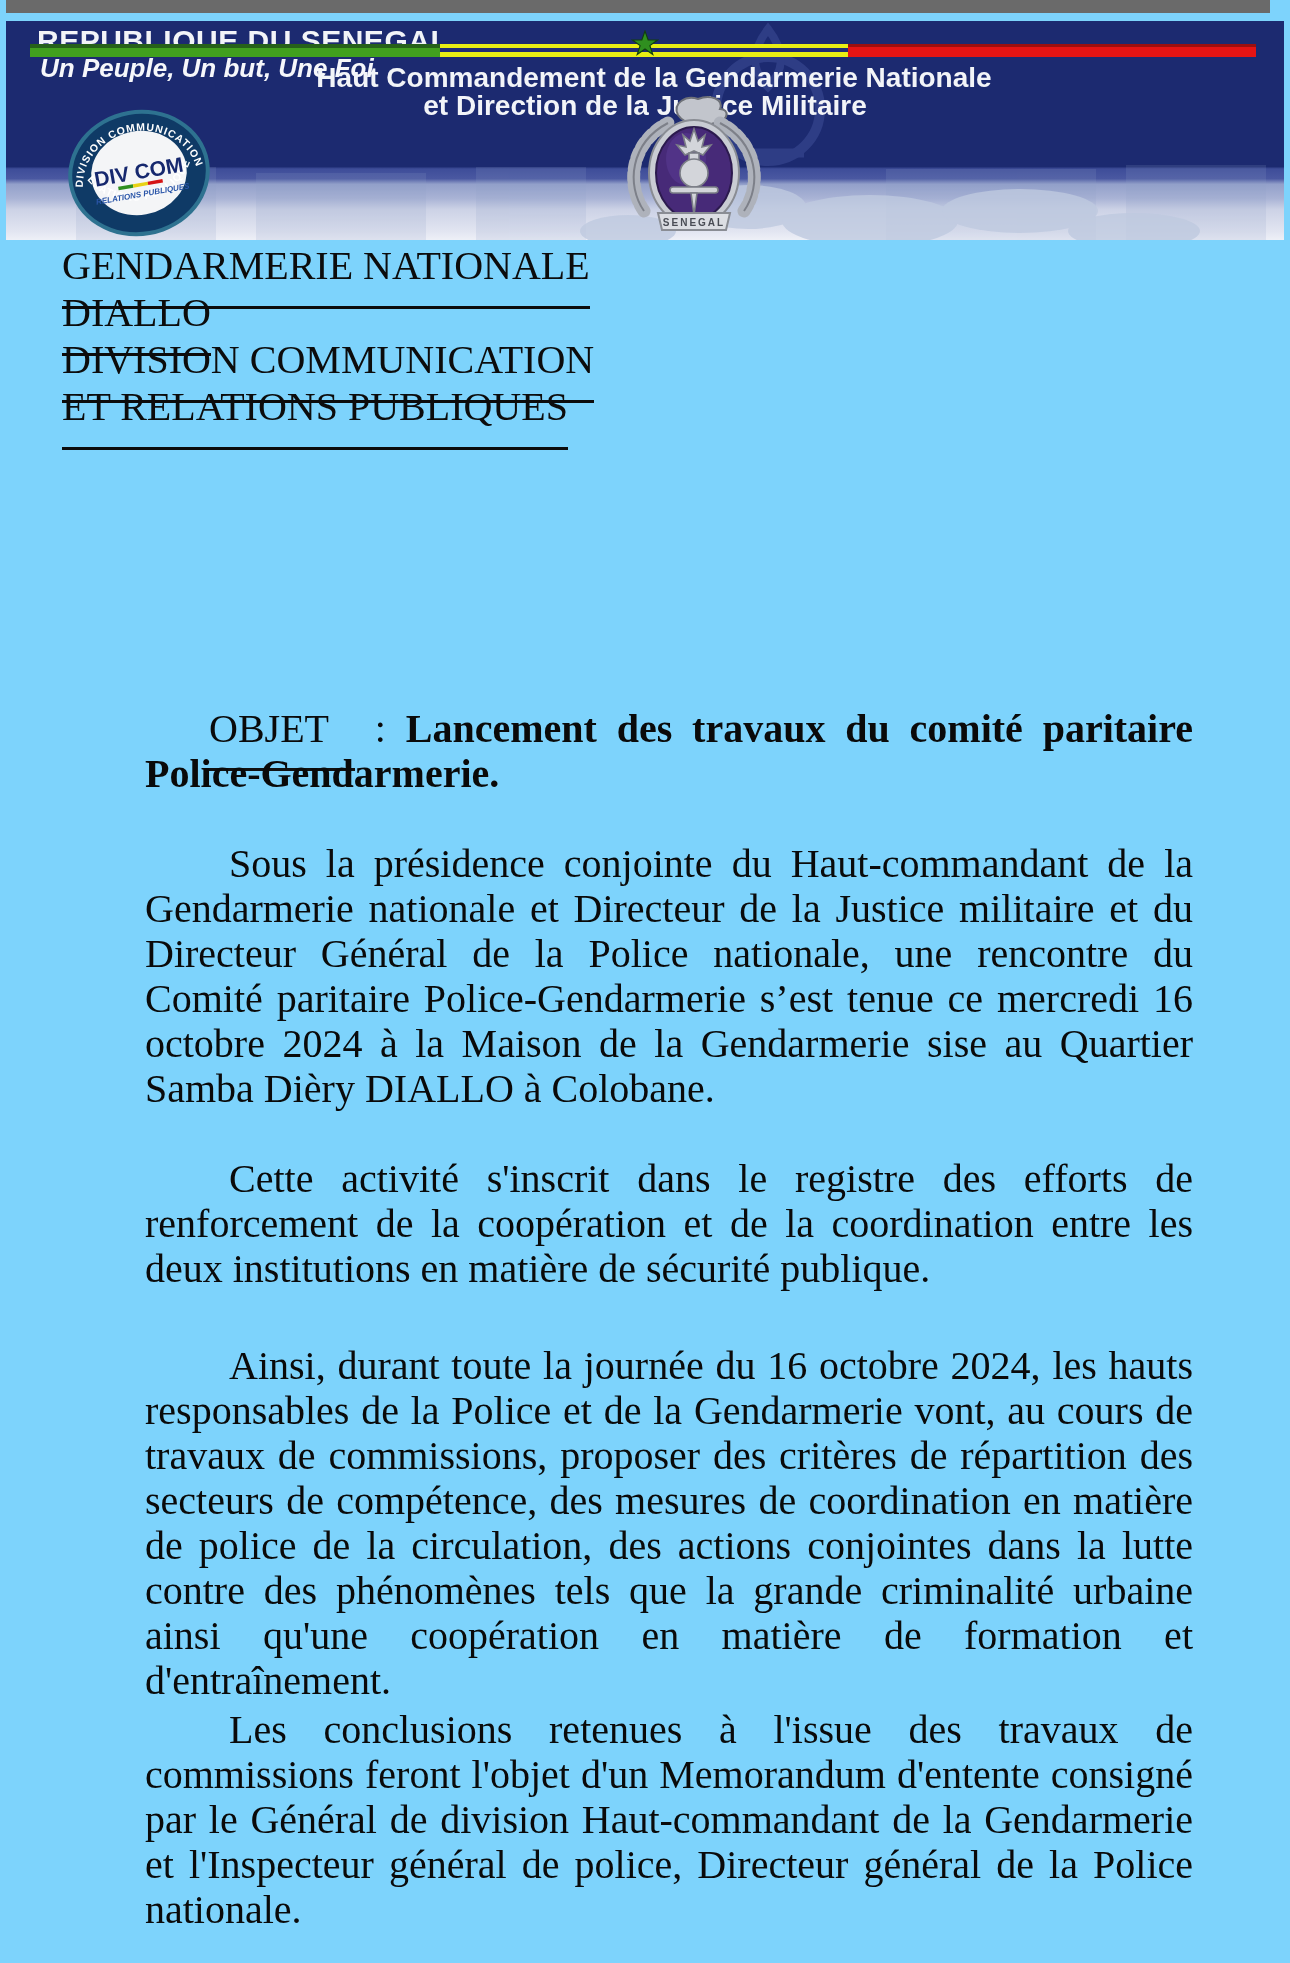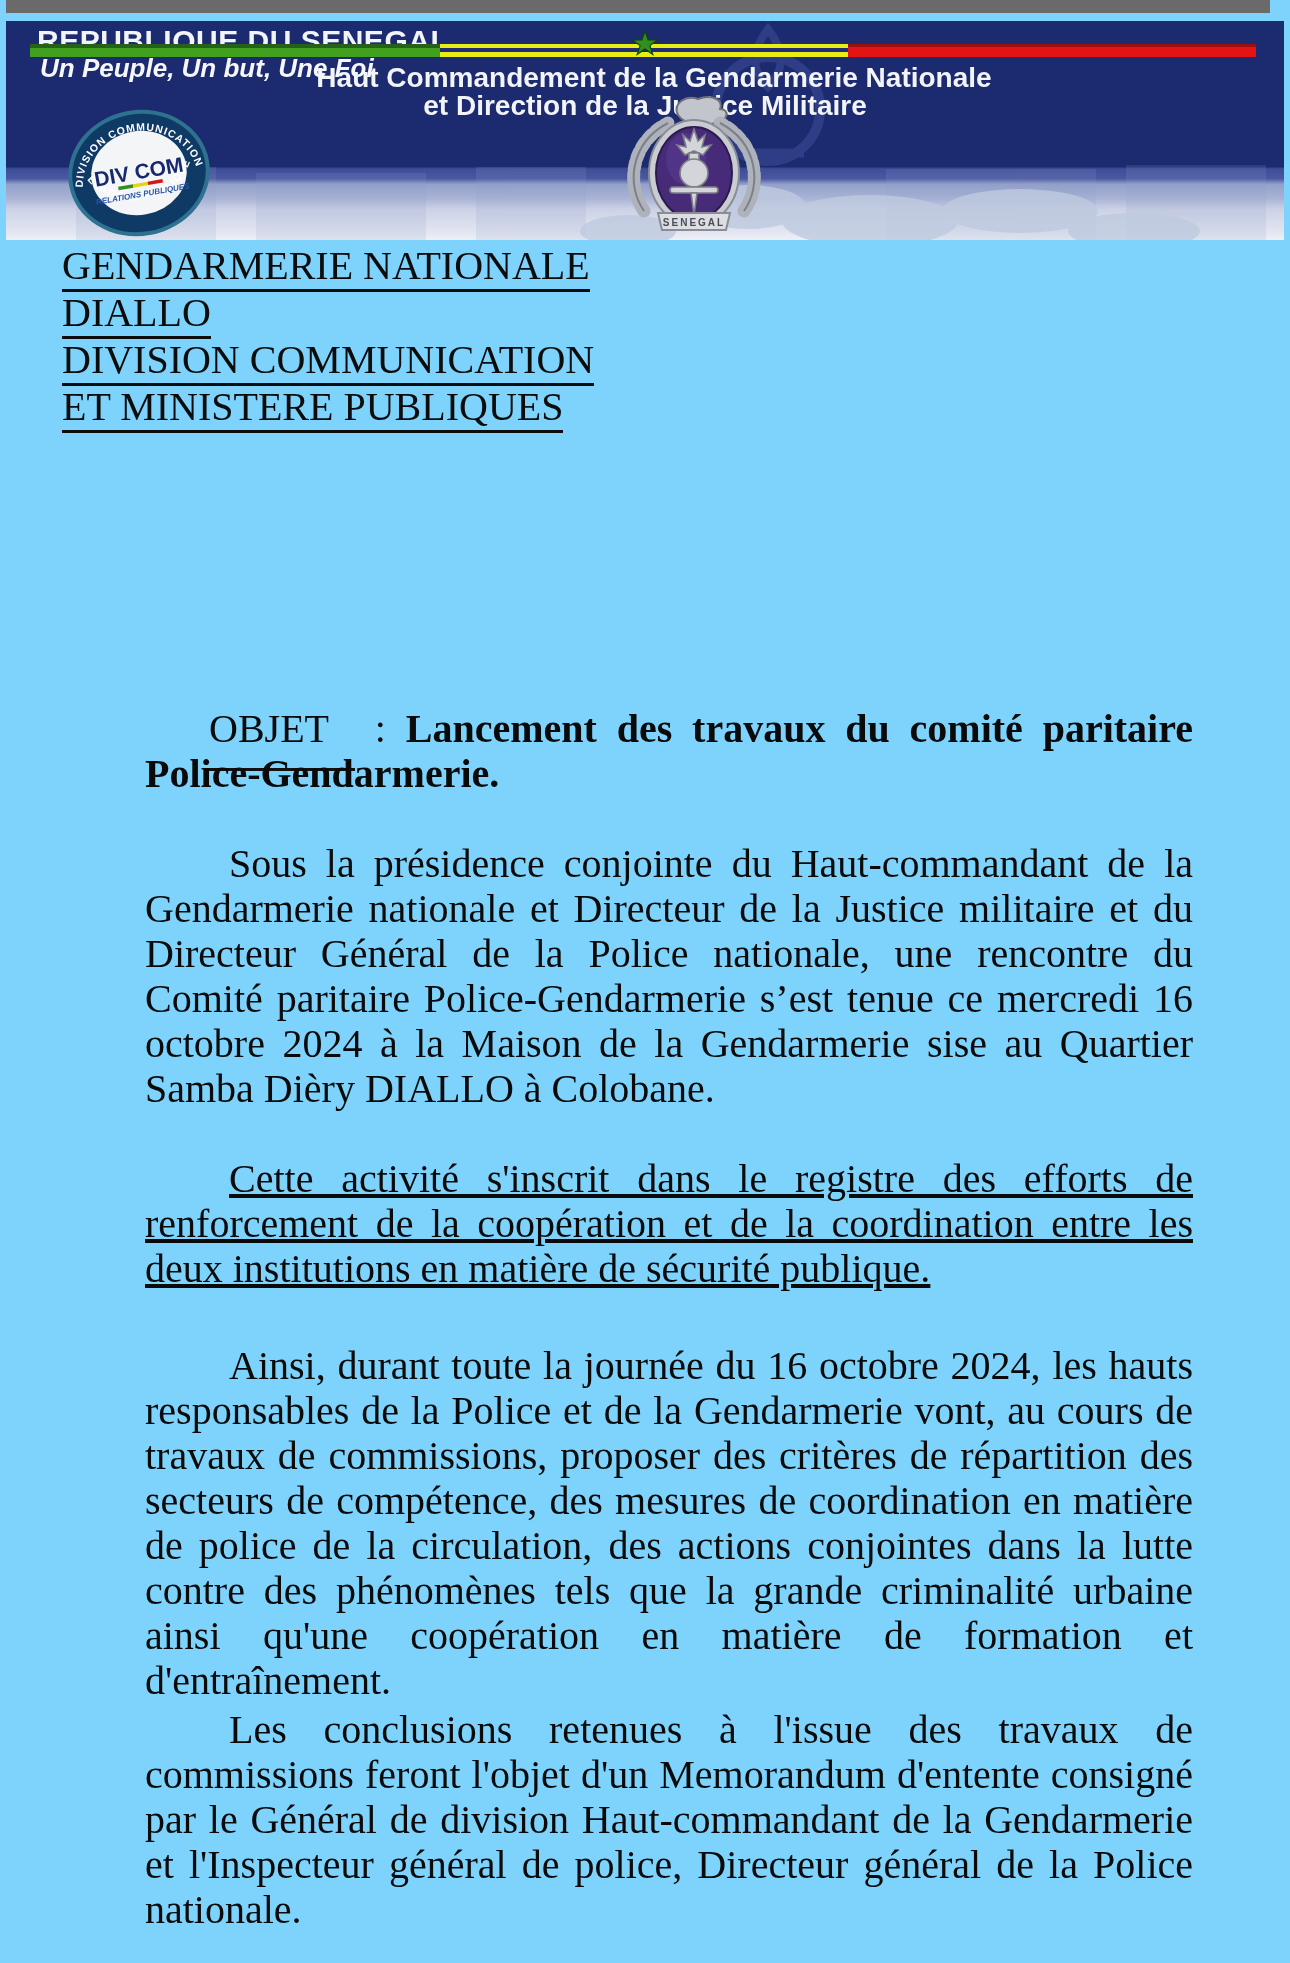--- a/index.html
+++ b/index.html
@@ -38,31 +38,31 @@
      background:linear-gradient(180deg,#e8ee14 0 30%,#202c74 30% 62%,#e8ee14 62% 100%);}
   .stripe.red{left:842px;width:408px;
      background:linear-gradient(180deg,#9c0f0f 0 25%,#e51414 25% 100%);}
   .flag-star{position:absolute;left:625px;top:9px;width:28px;height:28px;}
 
   .divcom{position:absolute;left:58px;top:86px;}
   .crest{position:absolute;left:602px;top:72px;}
 
   
   .lh-left{position:absolute;left:62px;top:242px;font-size:40px;line-height:47px;color:#0c0c0c;}
-  .lh-left .lh-u{border-bottom:3px solid #0c0c0c;padding-bottom:1px;margin-top:18px;}
+  .lh-left .lh-u{border-bottom:3px solid #0c0c0c;padding-bottom:18px;margin-top:18px;}
   .lh-right{position:absolute;left:770px;top:242px;font-size:40px;line-height:47px;color:#17365d;}
 
   
   .doc-par{position:absolute;left:145px;width:1048px;text-align:justify;
            font-size:40px;line-height:45px;color:#0a0a0a;}
   .objet{top:706px;text-indent:64px;}
   .objet .u{border-bottom:3px solid #111;padding-right:26px;padding-bottom:17px;}
   .objet b{font-weight:700;}
   .p1{top:841px;text-indent:84px;font-family:Liberation Serif, serif;}
-  .p2{top:1156px;text-indent:84px;text-decoration:underline;}
+  .p2{top:1156px;text-indent:84px;}
   .p3{top:1343px;text-indent:84px;}
   .p4{top:1707px;text-indent:84px;}
 </style>
 </head>
 <body>
 
 <div class="page">
 
   <div class="topbar"></div>
 
@@ -149,21 +149,21 @@
 
       <path d="M50 120 L122 120 L118 137 L54 137 Z" fill="#dcdee3" stroke="#8a8d94" stroke-width="2"></path>
       <text x="86" y="133" text-anchor="middle" font-family="Liberation Sans, sans-serif" font-size="10" font-weight="700" letter-spacing="2" fill="#4a4d55">SENEGAL</text>
     </svg>
   </div>
 
   <div class="lh-left">
     <div><span class="lh-u">GENDARMERIE NATIONALE</span></div>
     <div><span class="lh-u">DIALLO</span></div>
     <div><span class="lh-u">DIVISION COMMUNICATION</span></div>
-    <div><span class="lh-u">ET MINISTERE PUBLIQUES</span></div>
+    <div><span class="lh-u">ET RELATIONS PUBLIQUES</span></div>
   </div>
 
 
   <div class="doc-par objet">
     <span class="u">OBJET</span>&nbsp;<span>:</span>
     <b>Lancement des travaux du comité paritaire Police-Gendarmerie.</b>
   </div>
 
   <div class="doc-par p1">Sous la présidence conjointe du Haut-commandant de la Gendarmerie nationale et Directeur de la Justice militaire et du Directeur Général de la Police nationale, une rencontre du Comité paritaire Police-Gendarmerie s’est tenue ce mercredi 16 octobre 2024 à la Maison de la Gendarmerie sise au Quartier Samba Dièry DIALLO à Colobane.</div>
   <div class="doc-par p2">Cette activité s'inscrit dans le registre des efforts de renforcement de la coopération et de la coordination entre les deux institutions en matière de sécurité publique.</div>

